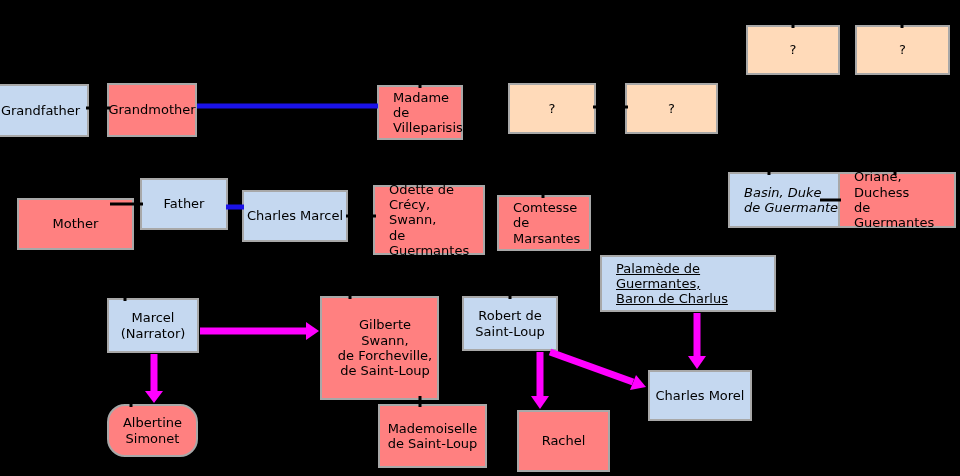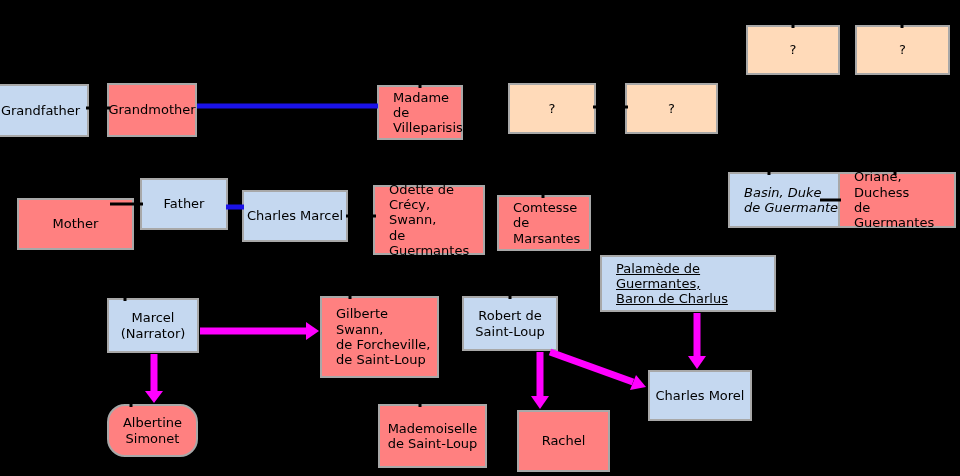--- a/index.html
+++ b/index.html
@@ -58,21 +58,21 @@
 <div class="node male left" style="left:728px;top:172px;width:126px;height:56px;font-style:italic;">Basin, Duke
 de Guermantes</div>
 <div class="node female left" style="left:838px;top:172px;width:118px;height:56px;">Oriane, Duchess
 de Guermantes</div>
 
 <div class="node male left" style="left:600px;top:255px;width:176px;height:57px;text-decoration:underline;">Palamède de Guermantes,
 Baron de Charlus</div>
 
 <div class="node male" style="left:107px;top:298px;width:92px;height:55px;">Marcel
 (Narrator)</div>
-<div class="node female left" style="left:320px;top:296px;width:119px;height:82px;">Gilberte Swann,
+<div class="node female left" style="left:320px;top:296px;width:119px;height:104px;text-align:center;">Gilberte Swann,
 de Forcheville,
 de Saint-Loup</div>
 <div class="node male" style="left:462px;top:296px;width:96px;height:55px;">Robert de
 Saint-Loup</div>
 
 <div class="node male" style="left:648px;top:370px;width:104px;height:51px;">Charles Morel</div>
 
 <div class="node female" style="left:107px;top:404px;width:91px;height:53px;border-radius:18px;">Albertine
 Simonet</div>
 <div class="node female" style="left:378px;top:404px;width:109px;height:64px;">Mademoiselle

